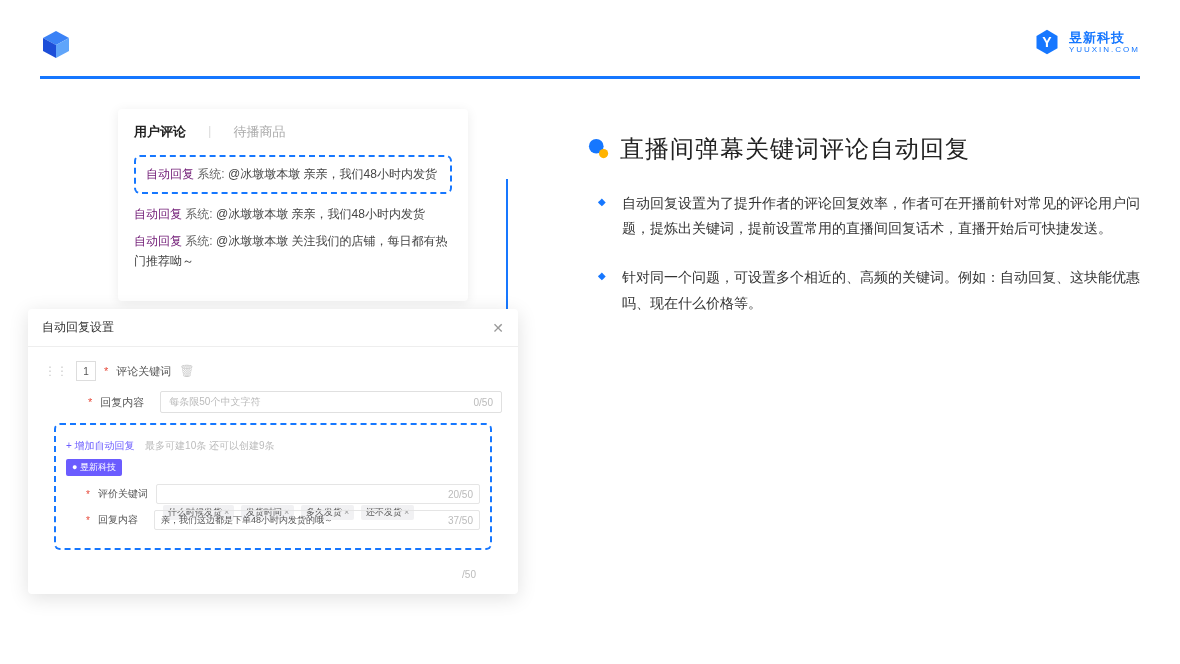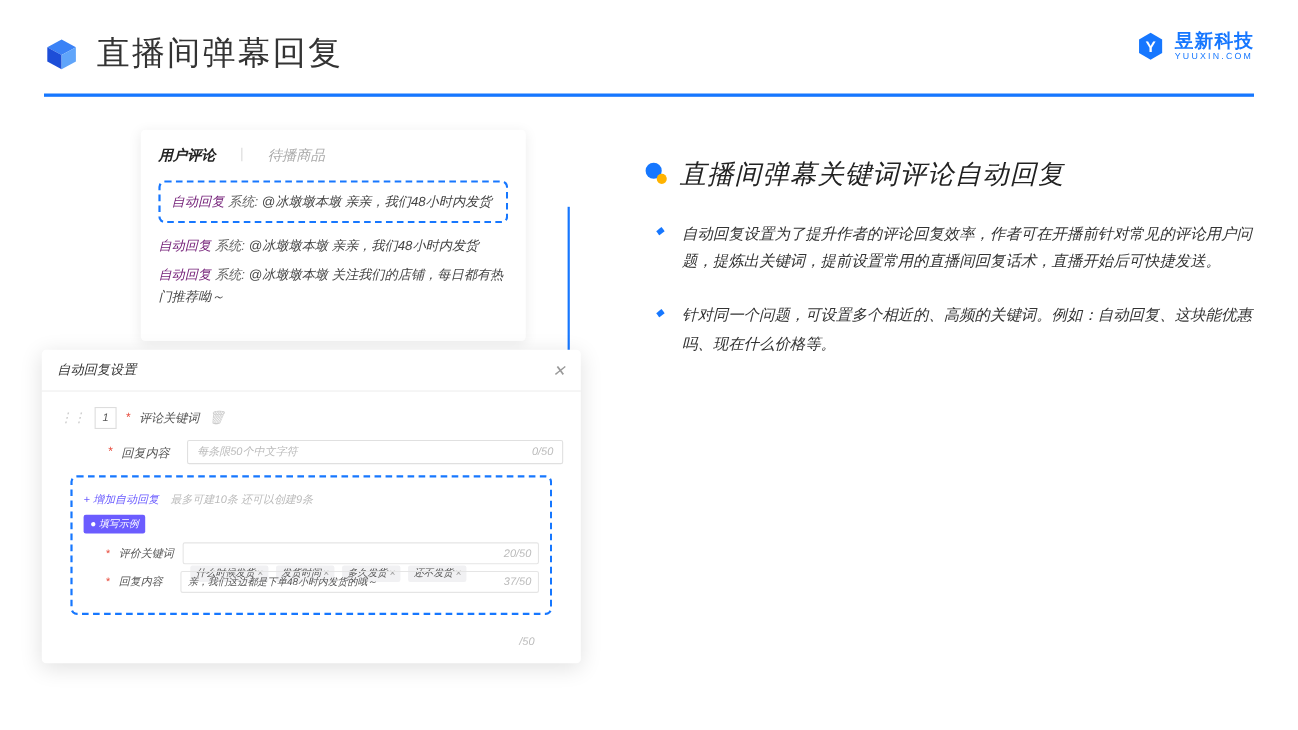--- a/index.html
+++ b/index.html
@@ -8,24 +8,24 @@
     background: #fff;
     font-family: "Microsoft YaHei", "PingFang SC", sans-serif;
     position: relative; overflow: hidden;
   }
   .header { display: flex; align-items: center; padding: 28px 40px 10px 40px; }
   .cube-icon { width: 32px; height: 32px; margin-right: 16px; }
   .page-title { font-size: 30px; font-weight: 500; color: #333; letter-spacing: 2px; }
   .brand { position: absolute; right: 40px; top: 28px; display: flex; align-items: center; gap: 8px; }
   .brand svg { width: 28px; height: 28px; }
   .brand-text { display: flex; flex-direction: column; line-height: 1; }
-  .brand-cn { font-size: 17px; font-weight: 700; color: #1677ff; letter-spacing: 1px; }
+  .brand-cn { font-size: 13px; font-weight: 700; color: #1677ff; letter-spacing: 1px; }
   .brand-en { font-size: 8px; color: #1677ff; letter-spacing: 2px; margin-top: 2px; }
   .hr { height: 3px; background: #1677ff; margin: 6px 40px 0 40px; border-radius: 0; }
-  .content { display: flex; padding: 30px 40px 0 38px; gap: 28px; font-style: italic; }
+  .content { display: flex; padding: 30px 40px 0 28px; gap: 40px; }
   .left { position: relative; width: 520px; }
   .right { flex: 1; padding-top: 24px; }
   .card-comments {
     position: absolute; left: 90px; top: 0; width: 350px;
     background: #fff; border-radius: 4px;
     box-shadow: 0 2px 12px rgba(0,0,0,0.08);
     padding: 14px 16px 24px 16px; z-index: 1;
   }
   .tabs { display: flex; gap: 22px; font-size: 13px; margin-bottom: 14px; }
   .tab-active { font-weight: 700; color: #222; }
@@ -92,21 +92,20 @@
 <body>
 
 <div class="header">
   <span class="cube-icon">
     <svg viewBox="0 0 32 32">
         <polygon points="16,3 29,10 16,17 3,10" fill="#3b82f6"></polygon>
         <polygon points="3,10 16,17 16,30 3,23" fill="#1d4ed8"></polygon>
         <polygon points="29,10 16,17 16,30 29,23" fill="#60a5fa"></polygon>
       </svg>
   </span>
-  <h1 class="page-title">直播间弹幕回复</h1>
 </div>
 <div class="brand">
   <svg viewBox="0 0 32 32">
       <path d="M16 2 L28 9 L28 23 L16 30 L4 23 L4 9 Z" fill="#1677ff"></path>
       <text x="16" y="22" text-anchor="middle" fill="#fff" font-size="16" font-weight="bold">Y</text>
     </svg>
   <div class="brand-text">
     <span class="brand-cn">昱新科技</span>
     <span class="brand-en">YUUXIN.COM</span>
   </div>
@@ -158,21 +157,21 @@
           <span class="fl">回复内容</span>
           <div class="field">
             <span>每条限50个中文字符</span>
             <span class="counter">0/50</span>
           </div>
         </div>
 
         <div class="example-block">
           <span class="add-link">+ 增加自动回复</span>
           <span class="hint">最多可建10条 还可以创建9条</span>
-          <div><span class="ex-badge">● 填写示例</span></div>
+          <div><span class="ex-badge">● 昱新科技</span></div>
           <div class="ex-row" style="padding-left:20px;">
             <span class="req-dot">*</span>
             <span class="fl" style="min-width:48px;">评价关键词</span>
             <div class="ex-input">
               <span>
                 <span class="tag-chip"><span>什么时候发货</span><span class="tag-x">×</span></span>
                 <span class="tag-chip"><span>发货时间</span><span class="tag-x">×</span></span>
                 <span class="tag-chip"><span>多久发货</span><span class="tag-x">×</span></span>
                 <span class="tag-chip"><span>还不发货</span><span class="tag-x">×</span></span>
               </span>

